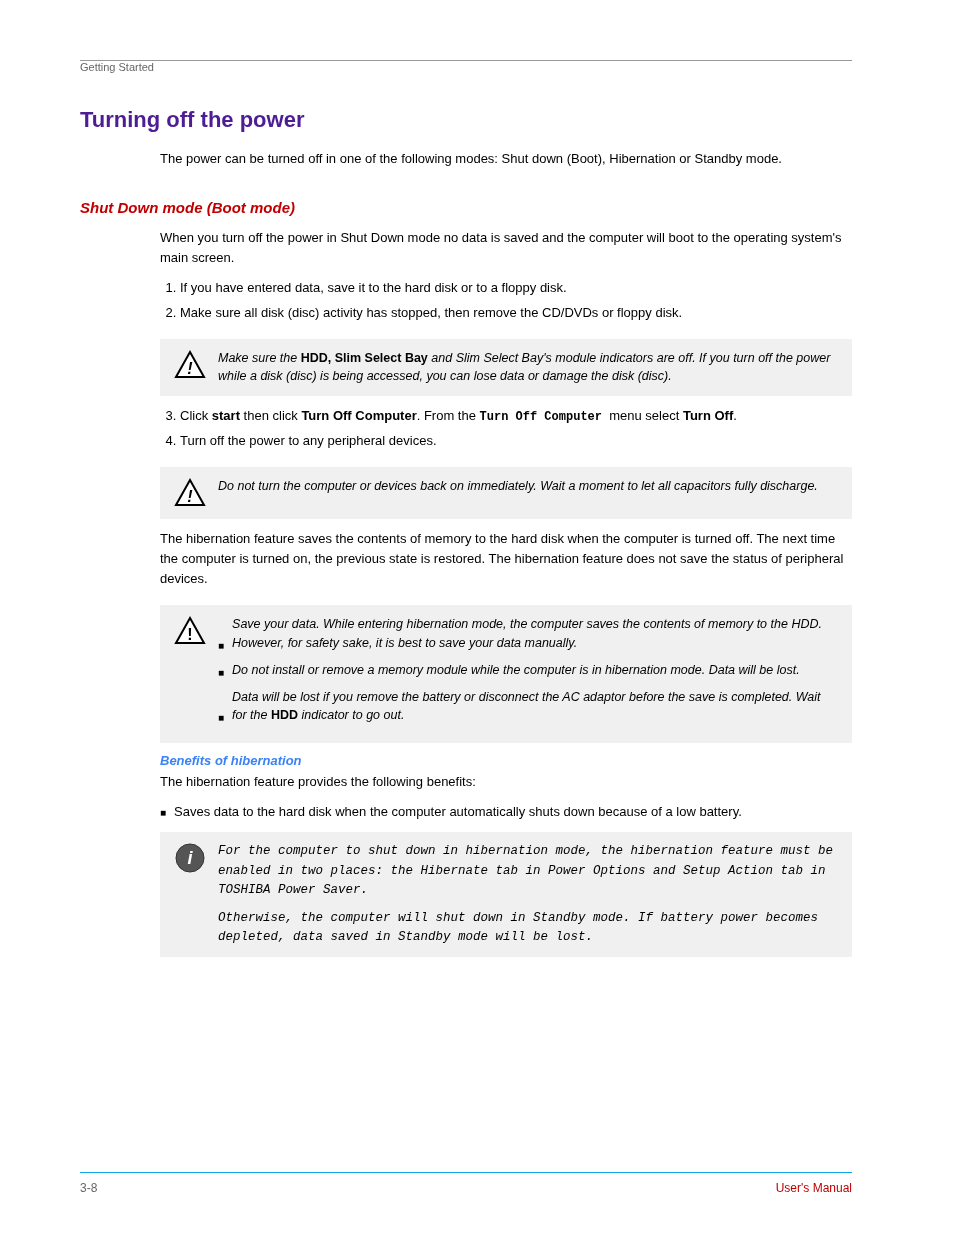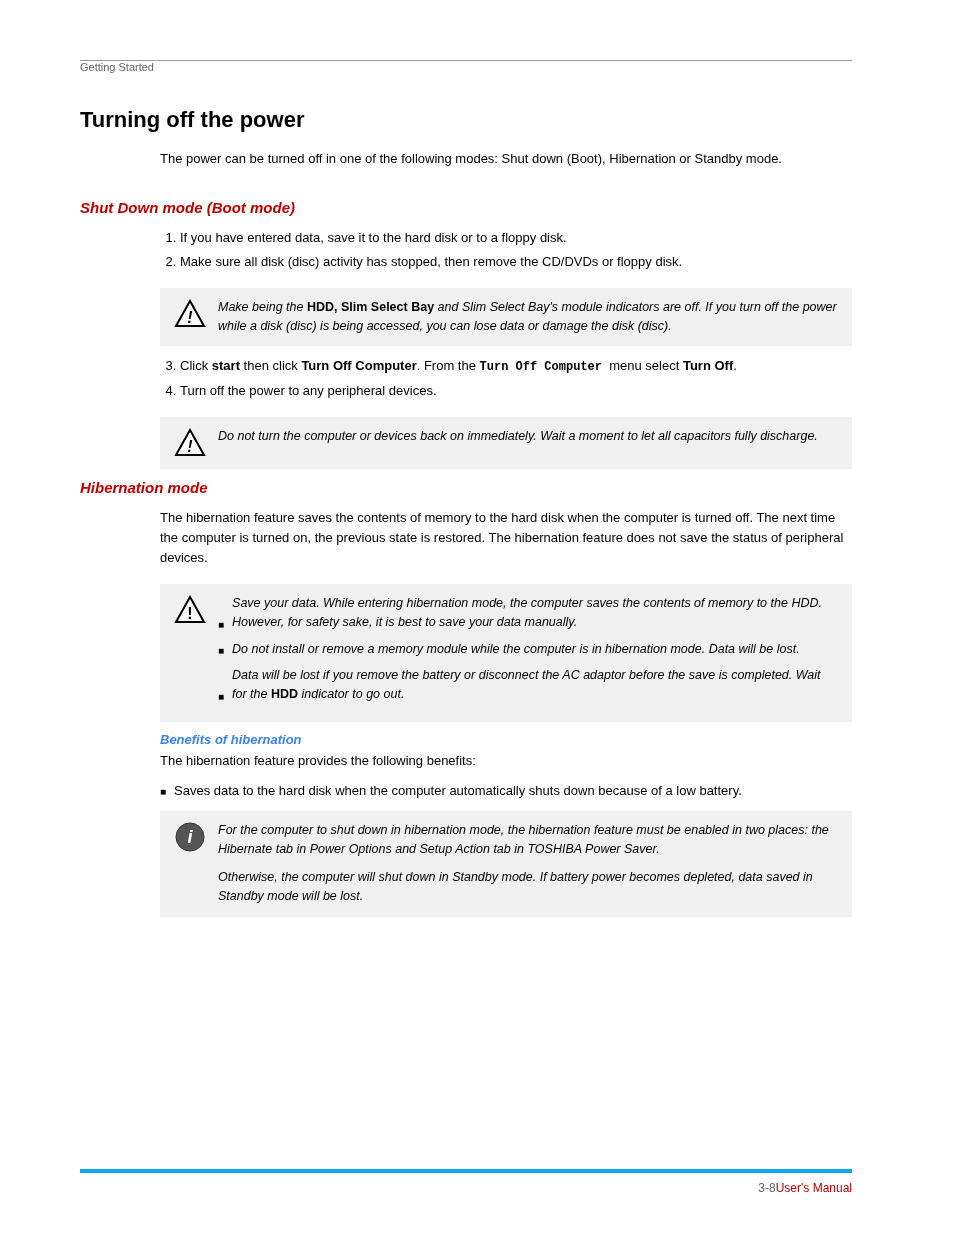--- a/index.html
+++ b/index.html
@@ -34,21 +34,21 @@
 
     .breadcrumb {
       font-size: 11px;
       color: #666;
       margin-bottom: 4px;
     }
 
     .page-title {
       font-size: 22px;
       font-weight: bold;
-      color: #000000;
+      color: #4c1d95;
       font-family: Arial, Helvetica, sans-serif;
       margin-bottom: 16px;
       margin-top: 4px;
     }
 
     .intro-text {
       margin-left: 80px;
       margin-bottom: 20px;
       font-size: 13px;
       line-height: 1.5;
@@ -172,24 +172,24 @@
     }
 
     .mono {
       font-family: 'Courier New', Courier, monospace;
       font-weight: bold;
       font-size: 12px;
     }
 
     .footer {
       margin-top: auto;
-      border-top: 4px solid #0ea5e9;
+      border-top: 1px solid #0ea5e9;
       padding-top: 8px;
       display: flex;
-      justify-content: flex-end;
+      justify-content: space-between;
       align-items: center;
       font-size: 12px;
       color: #666;
     }
 
     .footer-right {
       color: #c00000;
     }
 
     .benefits-text {
@@ -227,20 +227,21 @@
       display: flex;
       align-items: flex-start;
       gap: 12px;
       font-size: 12.5px;
       font-style: italic;
       line-height: 1.55;
     }
 
     .info-box-content p {
       margin-bottom: 8px;
+      font-family: Liberation Mono, monospace;
     }
 
     .info-box-content p:last-child {
       margin-bottom: 0;
     }
   </style>
 </head>
 <body>
 
 <div class="page">
@@ -252,37 +253,38 @@
   <h1 class="page-title">Turning off the power</h1>
 
   <div class="intro-text">
     <p class="body-text">The power can be turned off in one of the following modes: Shut down (Boot), Hibernation or Standby mode.</p>
   </div>
 
   <div>
     <h2 class="section-title">Shut Down mode (Boot mode)</h2>
 
     <div class="section-content">
+      <p class="body-text">When you turn off the power in Shut Down mode no data is saved and the computer will boot to the operating system's main screen.</p>
 
       <ol class="numbered-list">
         <li>If you have entered data, save it to the hard disk or to a floppy disk.</li>
         <li>Make sure all disk (disc) activity has stopped, then remove the CD/DVDs or floppy disk.</li>
       </ol>
     </div>
 
     <div class="warning-box">
       <div class="warning-icon">
         <svg width="32" height="32" viewBox="0 0 32 32">
           <polygon points="16,3 30,28 2,28" fill="#fff" stroke="#000" stroke-width="2"></polygon>
           <text x="16" y="25" text-anchor="middle" font-size="16" font-weight="bold" fill="#000">!</text>
         </svg>
       </div>
       <div class="warning-content">
         <p>
-          <span>Make being the </span><span class="bold">HDD, Slim Select Bay</span><span> and Slim Select Bay's module indicators are off. If you turn off the power while a disk (disc) is being accessed, you can lose data or damage the disk (disc).</span>
+          <span>Make sure the </span><span class="bold">HDD, Slim Select Bay</span><span> and Slim Select Bay's module indicators are off. If you turn off the power while a disk (disc) is being accessed, you can lose data or damage the disk (disc).</span>
         </p>
       </div>
     </div>
 
     <div class="section-content">
       <ol class="numbered-list" start="3">
         <li>
           Click <span class="bold">start</span> then click <span class="bold">Turn Off Computer</span>. From the <span class="mono">Turn Off Computer</span>&nbsp; menu select <span class="bold">Turn Off</span>.
         </li>
         <li>Turn off the power to any peripheral devices.</li>
@@ -296,21 +298,20 @@
           <text x="16" y="25" text-anchor="middle" font-size="16" font-weight="bold" fill="#000">!</text>
         </svg>
       </div>
       <div class="warning-content">
         <p>Do not turn the computer or devices back on immediately. Wait a moment to let all capacitors fully discharge.</p>
       </div>
     </div>
   </div>
 
   <div>
-    <h2 class="section-title">Hibernation mode</h2>
 
     <div class="section-content">
       <p class="body-text">The hibernation feature saves the contents of memory to the hard disk when the computer is turned off. The next time the computer is turned on, the previous state is restored. The hibernation feature does not save the status of peripheral devices.</p>
     </div>
 
     <div class="warning-box-multi">
       <div class="warning-icon">
         <svg width="32" height="32" viewBox="0 0 32 32">
           <polygon points="16,3 30,28 2,28" fill="#fff" stroke="#000" stroke-width="2"></polygon>
           <text x="16" y="25" text-anchor="middle" font-size="16" font-weight="bold" fill="#000">!</text>

